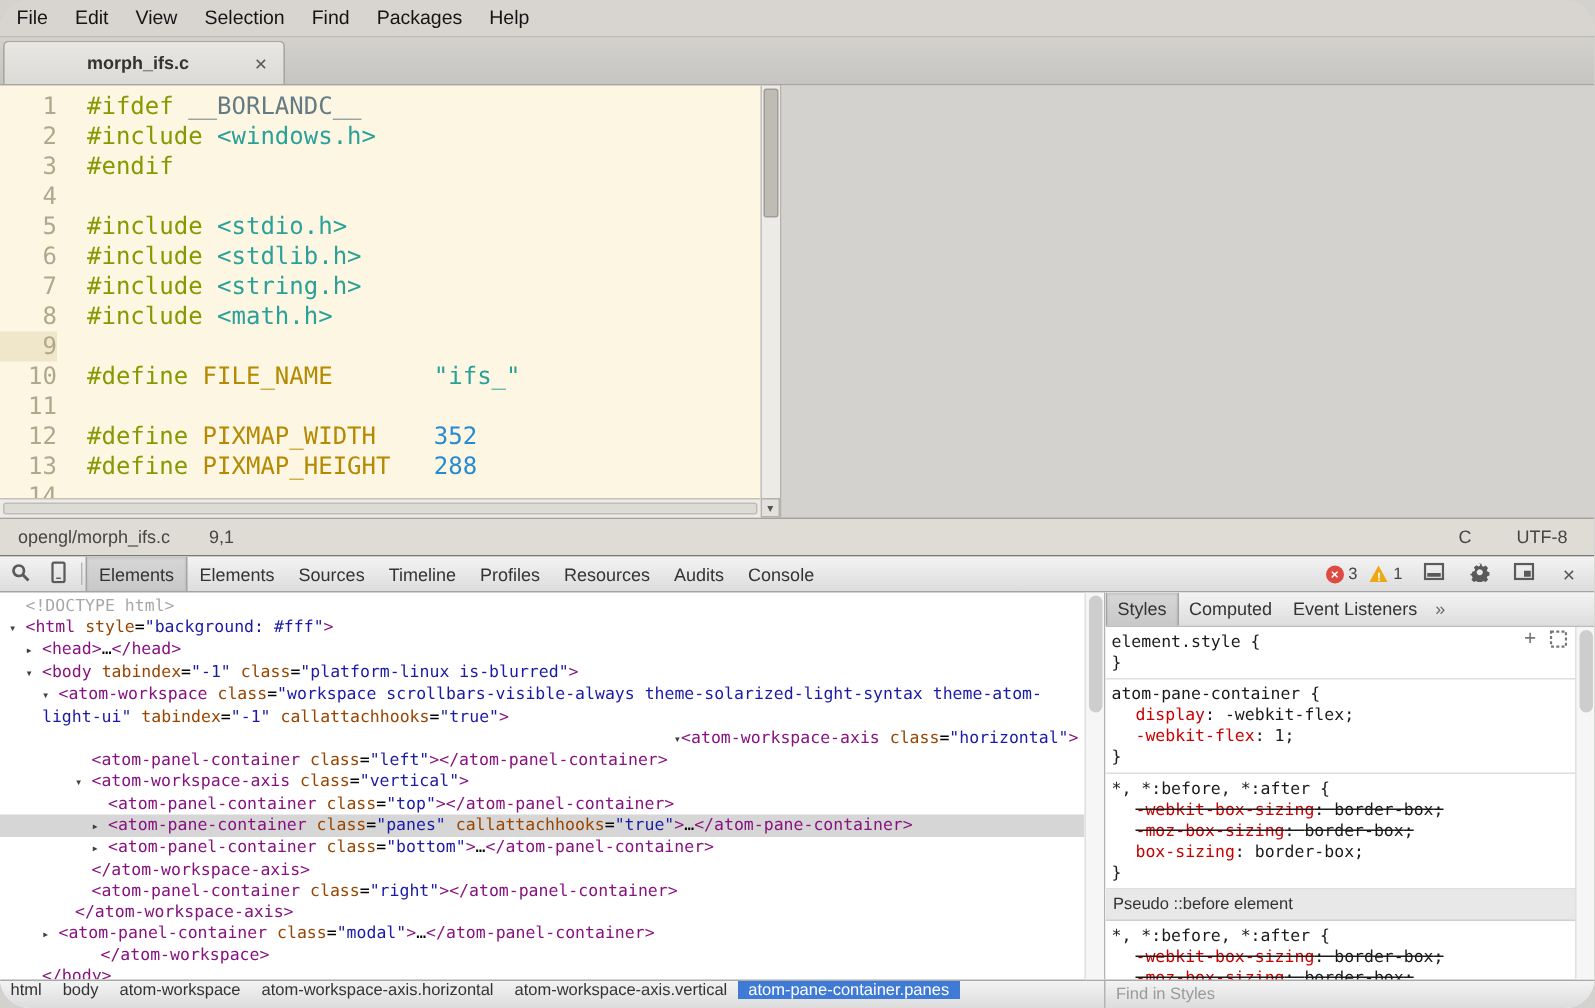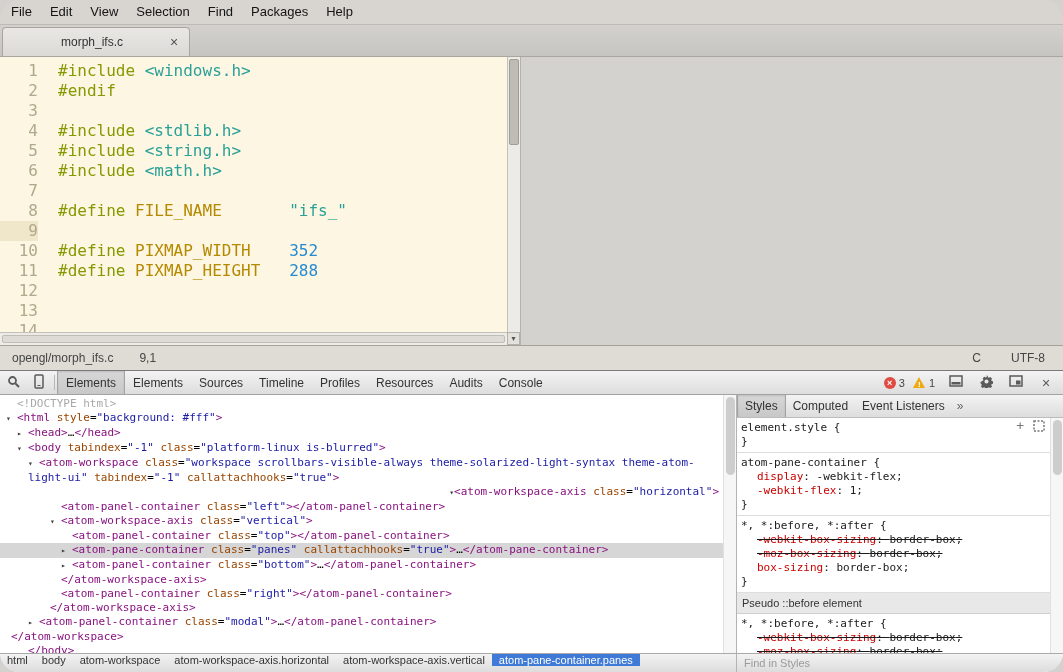--- a/index.html
+++ b/index.html
@@ -7,21 +7,21 @@
   body { font-family:"Liberation Sans", sans-serif; background:#d4d2ce; }
   .window { width:1063px; height:672px; display:flex; flex-direction:column; overflow:hidden; background:#d4d2ce;border-radius:20px; }
 
   
   .menubar { height:25px; background:#d8d5d0; border-bottom:1px solid #bdbab4; display:flex; align-items:center; font-size:13px; color:#141414; padding-left:2px; flex:none; }
   .menu-item { padding:0 9px; line-height:24px; cursor:default; }
 
   
   .tabbar { height:32px; background:linear-gradient(#d3d1cd,#c7c5c1); border-bottom:1px solid #a9a6a0; display:flex; align-items:flex-end; padding-left:2px; flex:none; }
   .tab { width:188px; height:29px; background:linear-gradient(#e9e7e3,#dcdad6); border:1px solid #a9a6a0; border-bottom:none; border-radius:4px 4px 0 0; display:flex; align-items:center; font-size:12px; color:#333; padding:0 8px 0 20px; }
-  .tab-title { flex:1; text-align:center; }
+  .tab-title { flex:1; text-align:center;font-weight:bold; }
   .tab-close { margin-left:6px; color:#555; font-size:14px; line-height:14px; width:14px; text-align:center; }
 
   
   .workarea { height:288px; display:flex; flex:none; background:#d4d2ce; }
   .editor-col { width:521px; display:flex; flex-direction:column; flex:none; border-right:1px solid #b5b2ac; }
   .editor-row { flex:1; display:flex; overflow:hidden; }
   .editor-main { flex:1; display:flex; background:#fdf6e3; overflow:hidden; }
   .gutter { width:50px; flex:none; color:#b1a88c; font:16px/20px "DejaVu Sans Mono", monospace; text-align:right; padding:4px 12px 0 0; }
   .gutter-line { height:20px; }
   .gutter-line.cursor { background:#f0e7cb; }
@@ -137,23 +137,25 @@
               <div class="gutter-line">7</div>
               <div class="gutter-line">8</div>
               <div class="gutter-line cursor">9</div>
               <div class="gutter-line">10</div>
               <div class="gutter-line">11</div>
               <div class="gutter-line">12</div>
               <div class="gutter-line">13</div>
               <div class="gutter-line">14</div>
             </div>
           <div class="code">
+              <div class="code-line"><span class="tk-d">#ifdef </span><span class="tk-p">__BORLANDC__</span></div>
               <div class="code-line"><span class="tk-d">#include </span><span class="tk-s">&lt;windows.h&gt;</span></div>
               <div class="code-line"><span class="tk-d">#endif</span></div>
               <div class="code-line"></div>
+              <div class="code-line"><span class="tk-d">#include </span><span class="tk-s">&lt;stdio.h&gt;</span></div>
               <div class="code-line"><span class="tk-d">#include </span><span class="tk-s">&lt;stdlib.h&gt;</span></div>
               <div class="code-line"><span class="tk-d">#include </span><span class="tk-s">&lt;string.h&gt;</span></div>
               <div class="code-line"><span class="tk-d">#include </span><span class="tk-s">&lt;math.h&gt;</span></div>
               <div class="code-line"></div>
               <div class="code-line"><span class="tk-d">#define </span><span class="tk-c">FILE_NAME</span><span class="tk-p">       </span><span class="tk-s">"ifs_"</span></div>
               <div class="code-line"></div>
               <div class="code-line"><span class="tk-d">#define </span><span class="tk-c">PIXMAP_WIDTH</span><span class="tk-p">    </span><span class="tk-num">352</span></div>
               <div class="code-line"><span class="tk-d">#define </span><span class="tk-c">PIXMAP_HEIGHT</span><span class="tk-p">   </span><span class="tk-num">288</span></div>
               <div class="code-line"></div>
             </div>
@@ -252,21 +254,21 @@
             <div class="tree-row" style="padding-left: 39px; text-align: right;"><span class="tree-arrow">▾</span><span class="tt-tag">&lt;atom-workspace-axis</span><span class="tt-p"> </span><span class="tt-attr">class</span><span class="tt-p">=</span><span class="tt-val">"horizontal"</span><span class="tt-tag">&gt;</span></div>
             <div class="tree-row" style="padding-left: 50px;"><span class="tree-arrow"></span><span class="tt-tag">&lt;atom-panel-container</span><span class="tt-p"> </span><span class="tt-attr">class</span><span class="tt-p">=</span><span class="tt-val">"left"</span><span class="tt-tag">&gt;&lt;/atom-panel-container&gt;</span></div>
             <div class="tree-row" style="padding-left: 50px;"><span class="tree-arrow">▾</span><span class="tt-tag">&lt;atom-workspace-axis</span><span class="tt-p"> </span><span class="tt-attr">class</span><span class="tt-p">=</span><span class="tt-val">"vertical"</span><span class="tt-tag">&gt;</span></div>
             <div class="tree-row" style="padding-left: 61px;"><span class="tree-arrow"></span><span class="tt-tag">&lt;atom-panel-container</span><span class="tt-p"> </span><span class="tt-attr">class</span><span class="tt-p">=</span><span class="tt-val">"top"</span><span class="tt-tag">&gt;&lt;/atom-panel-container&gt;</span></div>
             <div class="tree-row selected" style="padding-left: 61px;"><span class="tree-arrow">▸</span><span class="tt-tag">&lt;atom-pane-container</span><span class="tt-p"> </span><span class="tt-attr">class</span><span class="tt-p">=</span><span class="tt-val">"panes"</span><span class="tt-p"> </span><span class="tt-attr">callattachhooks</span><span class="tt-p">=</span><span class="tt-val">"true"</span><span class="tt-tag">&gt;</span><span class="tt-p">…</span><span class="tt-tag">&lt;/atom-pane-container&gt;</span></div>
             <div class="tree-row" style="padding-left: 61px;"><span class="tree-arrow">▸</span><span class="tt-tag">&lt;atom-panel-container</span><span class="tt-p"> </span><span class="tt-attr">class</span><span class="tt-p">=</span><span class="tt-val">"bottom"</span><span class="tt-tag">&gt;</span><span class="tt-p">…</span><span class="tt-tag">&lt;/atom-panel-container&gt;</span></div>
             <div class="tree-row" style="padding-left: 50px;"><span class="tree-arrow"></span><span class="tt-tag">&lt;/atom-workspace-axis&gt;</span></div>
             <div class="tree-row" style="padding-left: 50px;"><span class="tree-arrow"></span><span class="tt-tag">&lt;atom-panel-container</span><span class="tt-p"> </span><span class="tt-attr">class</span><span class="tt-p">=</span><span class="tt-val">"right"</span><span class="tt-tag">&gt;&lt;/atom-panel-container&gt;</span></div>
             <div class="tree-row" style="padding-left: 39px;"><span class="tree-arrow"></span><span class="tt-tag">&lt;/atom-workspace-axis&gt;</span></div>
             <div class="tree-row" style="padding-left: 28px;"><span class="tree-arrow">▸</span><span class="tt-tag">&lt;atom-panel-container</span><span class="tt-p"> </span><span class="tt-attr">class</span><span class="tt-p">=</span><span class="tt-val">"modal"</span><span class="tt-tag">&gt;</span><span class="tt-p">…</span><span class="tt-tag">&lt;/atom-panel-container&gt;</span></div>
-            <div class="tree-row" style=""><span class="tree-arrow"></span><span class="tt-tag">&lt;/atom-workspace&gt;</span></div>
+            <div class="tree-row" style="padding-left: 28px; margin-left: 28px;"><span class="tree-arrow"></span><span class="tt-tag">&lt;/atom-workspace&gt;</span></div>
             <div class="tree-row" style="padding-left: 17px;"><span class="tree-arrow"></span><span class="tt-tag">&lt;/body&gt;</span></div>
           </div>
         <div class="dt-scroll">
           <div class="dt-thumb t1"></div>
         </div>
       </div>
       <div class="dt-styles-pane">
         <div class="styles-tabs">
             <div class="styles-tab active">Styles</div>
             <div class="styles-tab">Computed</div>

